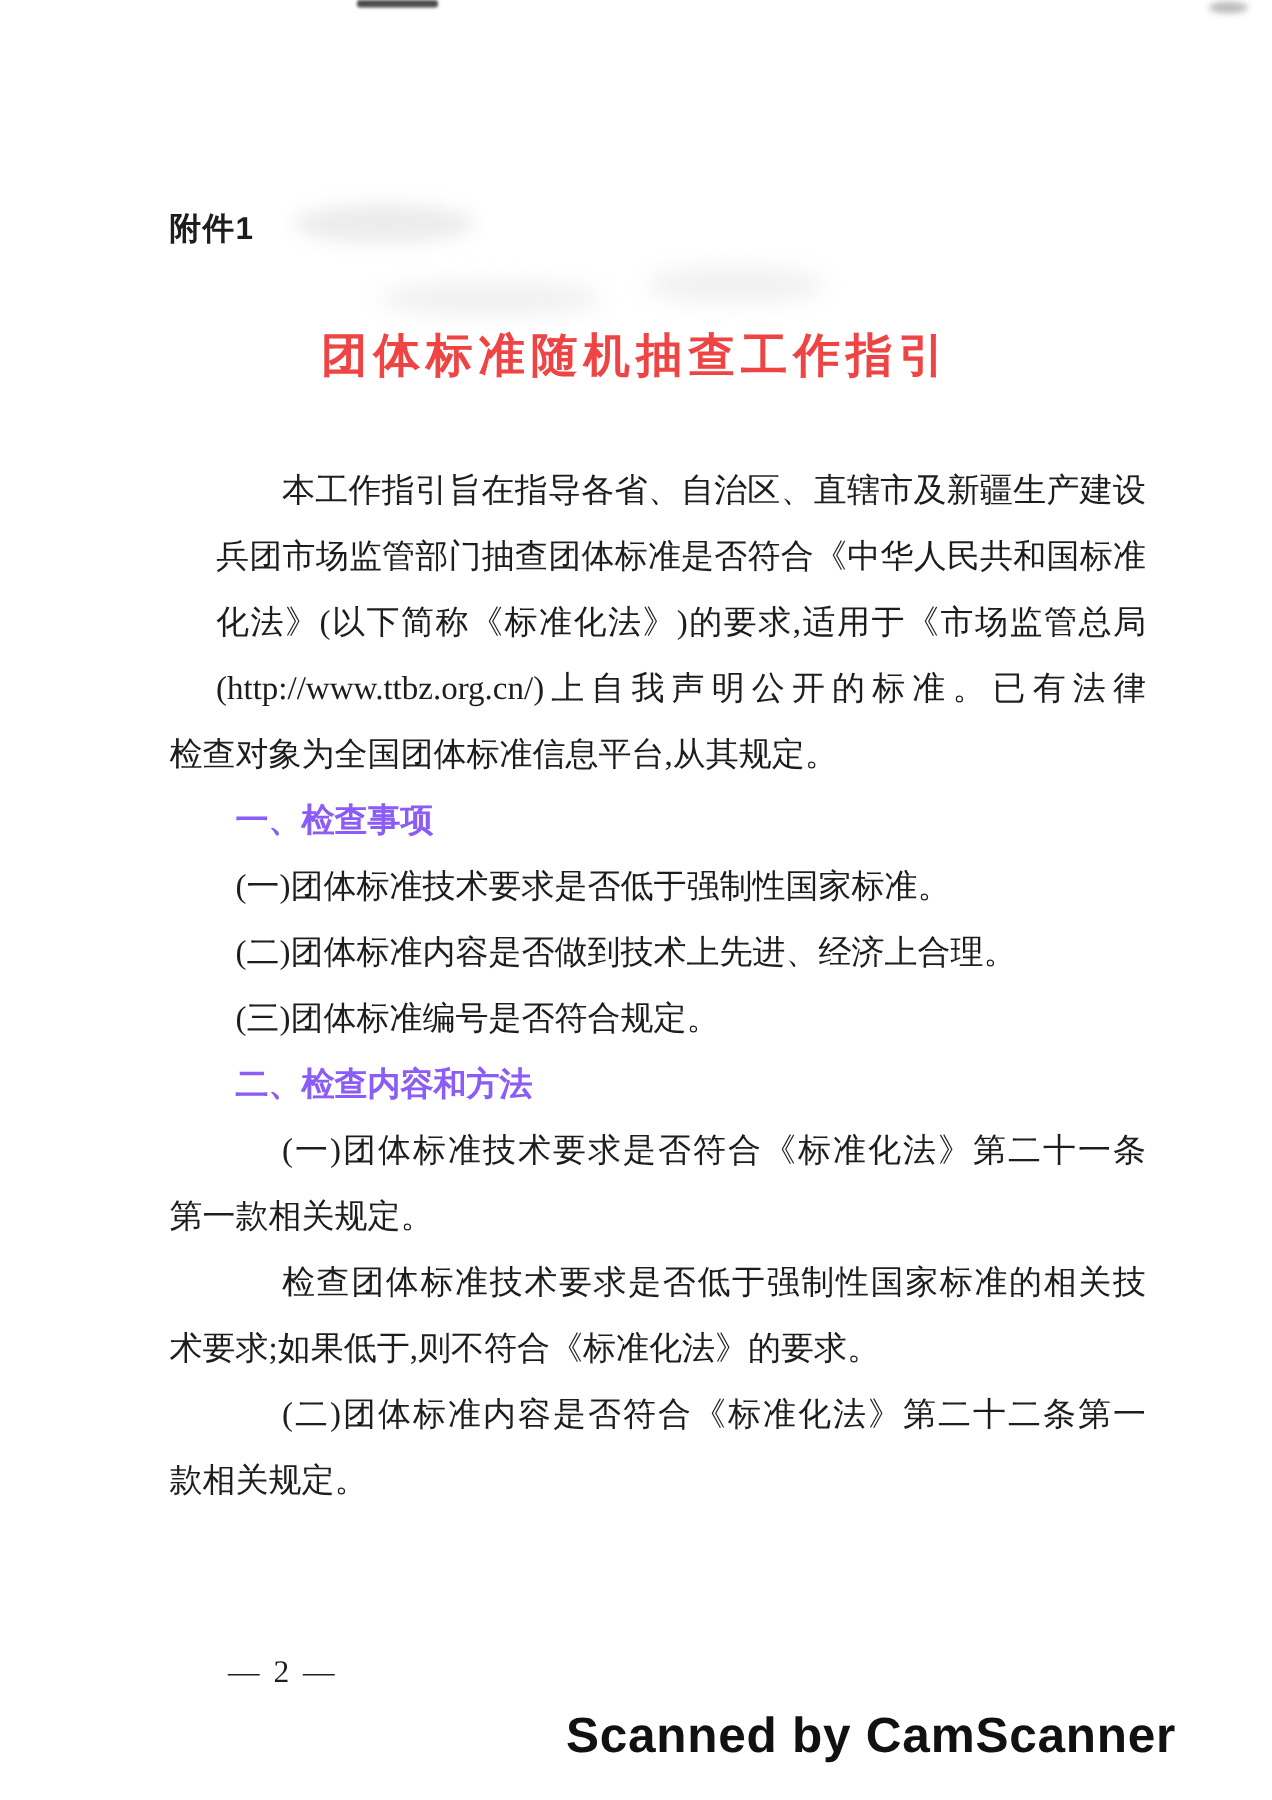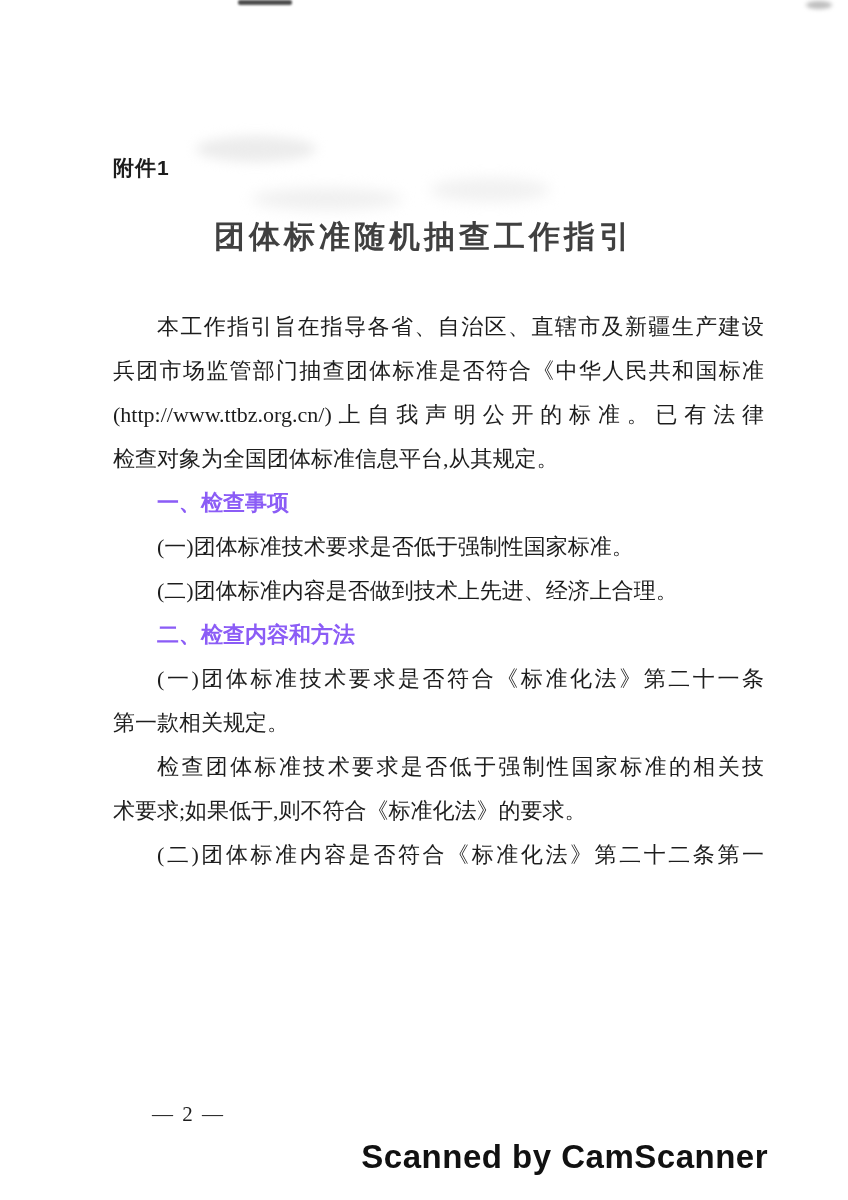--- a/index.html
+++ b/index.html
@@ -15,50 +15,50 @@
 
   
   .smudge { position: absolute; pointer-events: none; }
   .s1 { left: 238px; top: 0;   width: 54px;  height: 5px;  background: #4c4c4c; border-radius: 2px; filter: blur(1px); }
   .s2 { left: 806px; top: 1px; width: 26px;  height: 8px;  background: #bdbdbd; border-radius: 50%; filter: blur(2px); }
   .s3 { left: 196px; top: 136px; width: 120px; height: 26px; background: #ececec; border-radius: 50%; filter: blur(6px); }
   .s4 { left: 252px; top: 188px; width: 150px; height: 22px; background: #f0f0f0; border-radius: 50%; filter: blur(7px); }
   .s5 { left: 430px; top: 178px; width: 120px; height: 24px; background: #f1f1f1; border-radius: 50%; filter: blur(7px); }
 
   .attachment {
-    position: absolute; left: 113px; top: 154px;
+    position: absolute; left: 113px; top: 138px;
     font-family: "Liberation Sans", sans-serif;
     font-weight: 700; font-size: 21px; letter-spacing: 1px;
   }
   .title {
     position: absolute; left: 0; right: 0; top: 216px; margin: 0;
     text-align: center;
     font-family: Liberation Serif, serif;
     font-weight: 700; font-size: 31px; letter-spacing: 4px;
-    color: #404040;
+    color: #ef4444;
   }
   .content {
     position: absolute; left: 113px; right: 84px; top: 305px;
     font-size: 22px; line-height: 44px;
     text-align: justify;
     color: #1d1d1d;
   }
   .line { text-align: left; }
-  .line.fill { text-align: justify; text-align-last: justify; }
+  .line.fill { text-align: justify; text-align-last: justify; margin-left: 31px; }
   .line.indent { text-indent: 2em; }
   .line.heading {
     font-family: "Liberation Sans", sans-serif;
     font-weight: 700; text-indent: 2em; color: #8b5cf6;
   }
   .pageno {
     position: absolute; left: 152px; top: 1102px;
     font-size: 21px; letter-spacing: 2px;
   }
   .credit {
-    position: absolute; right: 80px; top: 1138px;
+    position: absolute; right: 64px; top: 1138px;
     font-family: "Liberation Sans", sans-serif;
     font-weight: 700; font-size: 33px; color: #111111;
     letter-spacing: 0.5px;
   }
 </style>
 </head>
 <body>
 
 <div class="page">
 
@@ -68,30 +68,33 @@
   <div class="smudge s4"></div>
   <div class="smudge s5"></div>
 
   <div class="attachment">附件1</div>
 
   <h1 class="title">团体标准随机抽查工作指引</h1>
 
   <div class="content" id="content">
       <div class="line indent fill">本工作指引旨在指导各省、自治区、直辖市及新疆生产建设</div>
       <div class="line fill">兵团市场监管部门抽查团体标准是否符合《中华人民共和国标准</div>
+      <div class="line fill">化法》(以下简称《标准化法》)的要求,适用于《市场监管总局</div>
       <div class="line fill">(http://www.ttbz.org.cn/)上自我声明公开的标准。已有法律</div>
       <div class="line">检查对象为全国团体标准信息平台,从其规定。</div>
       <div class="line heading">一、检查事项</div>
       <div class="line indent">(一)团体标准技术要求是否低于强制性国家标准。</div>
       <div class="line indent">(二)团体标准内容是否做到技术上先进、经济上合理。</div>
+      <div class="line indent">(三)团体标准编号是否符合规定。</div>
       <div class="line heading">二、检查内容和方法</div>
       <div class="line indent fill">(一)团体标准技术要求是否符合《标准化法》第二十一条</div>
       <div class="line">第一款相关规定。</div>
       <div class="line indent fill">检查团体标准技术要求是否低于强制性国家标准的相关技</div>
       <div class="line">术要求;如果低于,则不符合《标准化法》的要求。</div>
       <div class="line indent fill">(二)团体标准内容是否符合《标准化法》第二十二条第一</div>
+      <div class="line">款相关规定。</div>
     </div>
 
   <div class="pageno">— 2 —</div>
 
   <div class="credit">Scanned by CamScanner</div>
 
 </div>
 
 </body></html>

